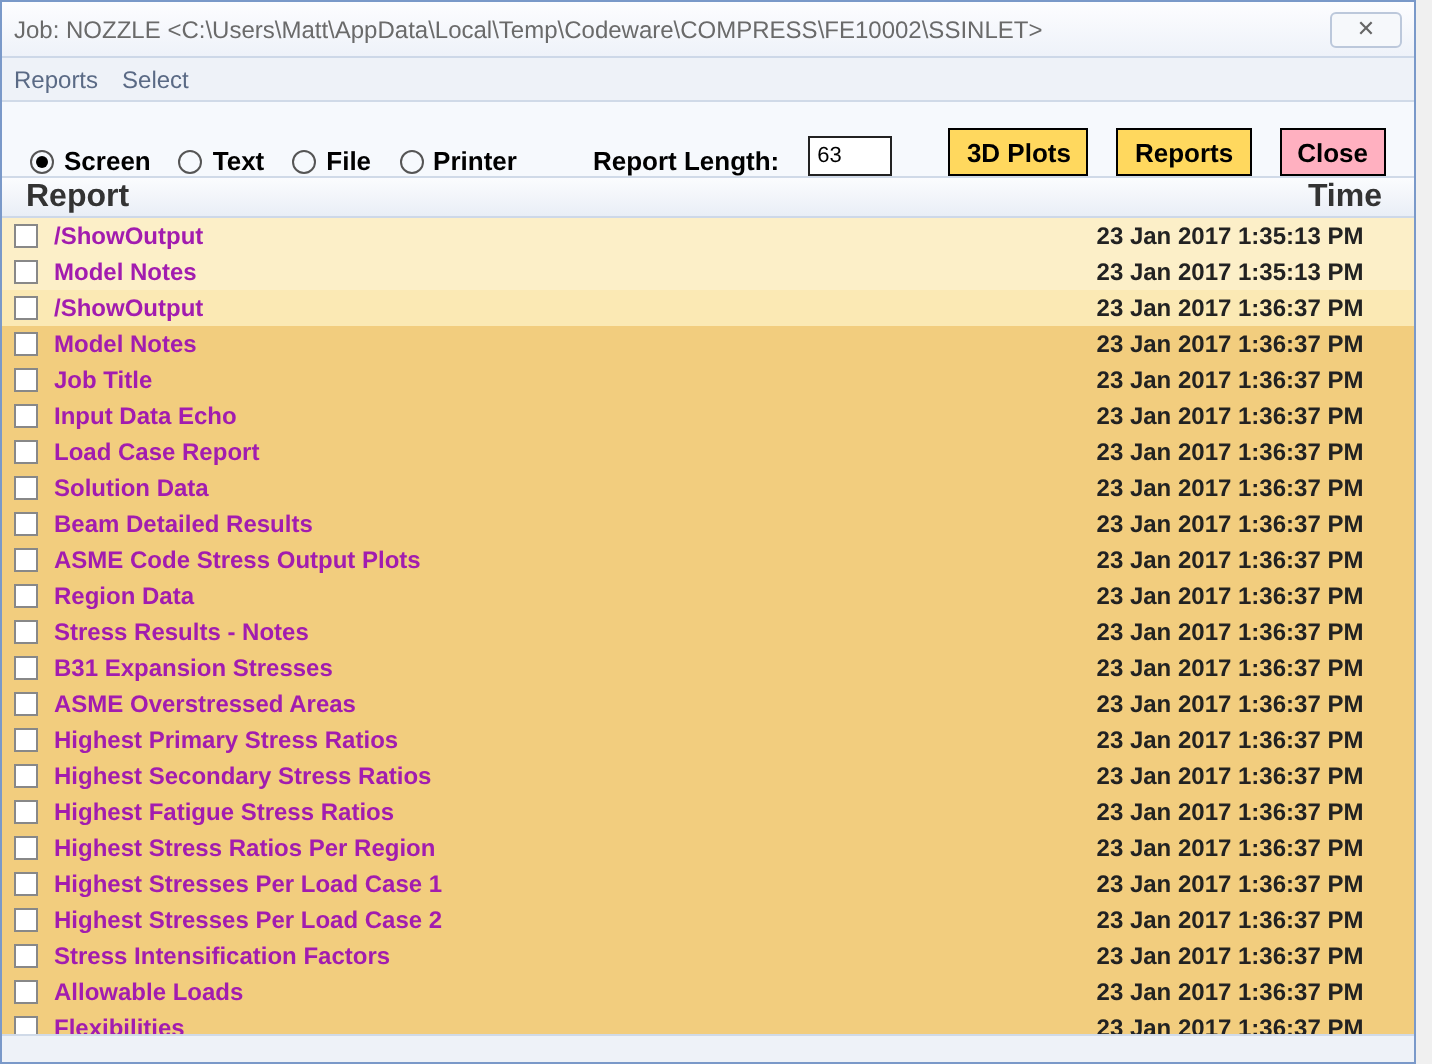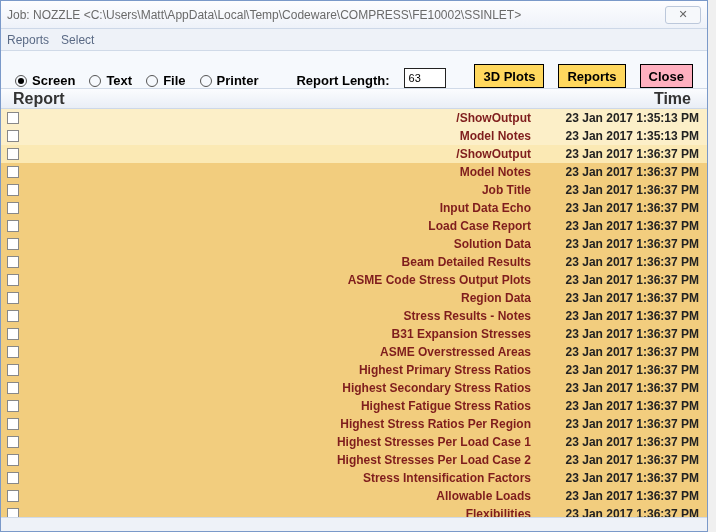--- a/index.html
+++ b/index.html
@@ -104,22 +104,22 @@
   font-weight: bold;
   padding: 0 6px;
 }
 .row.light { background: #fcefc8; }
 .row.dark { background: #f2cd7e; }
 .row.lightsel { background: #fbe9b4; }
 .row .chk {
   width: 12px; height: 12px; border: 1px solid #888; background: #fff;
   margin-right: 8px; flex-shrink: 0;
 }
-.row .name { flex: 1; white-space: nowrap; overflow: hidden; color: #7f1d1d; text-align: right; }
-.row .time { width: 170px; text-align: right; white-space: nowrap; color: #222; padding-right: 2px; }
+.row .name { flex: 1; white-space: nowrap; overflow: hidden; color: #a21caf; }
+.row .time { width: 170px; text-align: center; white-space: nowrap; color: #222; padding-right: 2px; }
 .footer {
   height: 14px;
   background: #eef2f8;
   border-top: 1px solid #d0dae8;
 }
 
 .list::-webkit-scrollbar { width: 16px; }
 .list::-webkit-scrollbar-track { background: #eef2f8; }
 .list::-webkit-scrollbar-thumb { background: #cdd8e8; border: 1px solid #b8c5d8; }
 </style>

